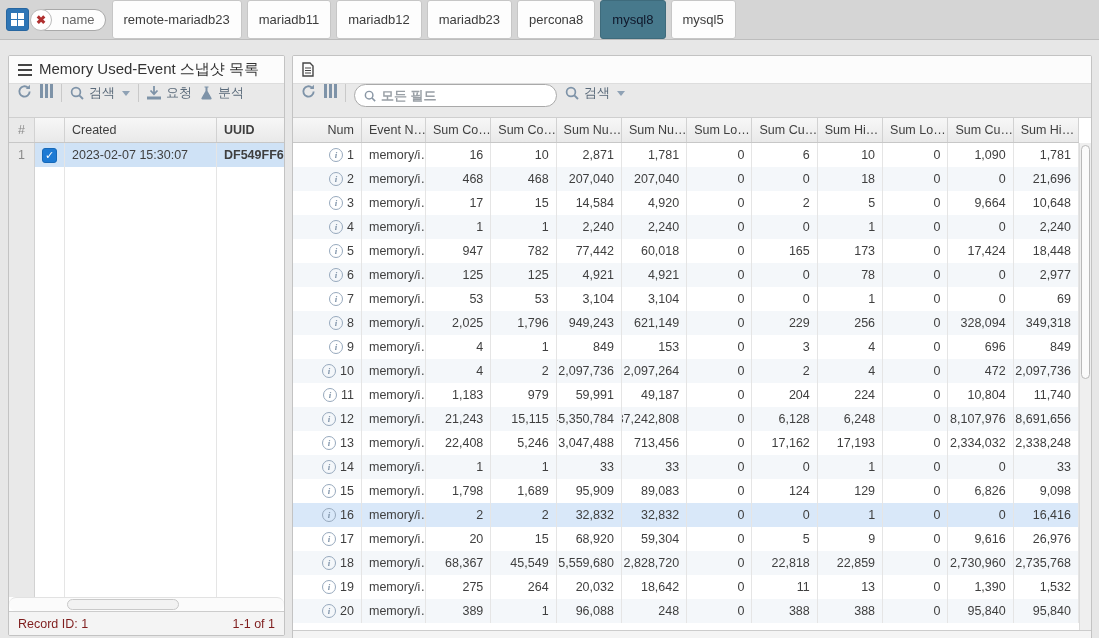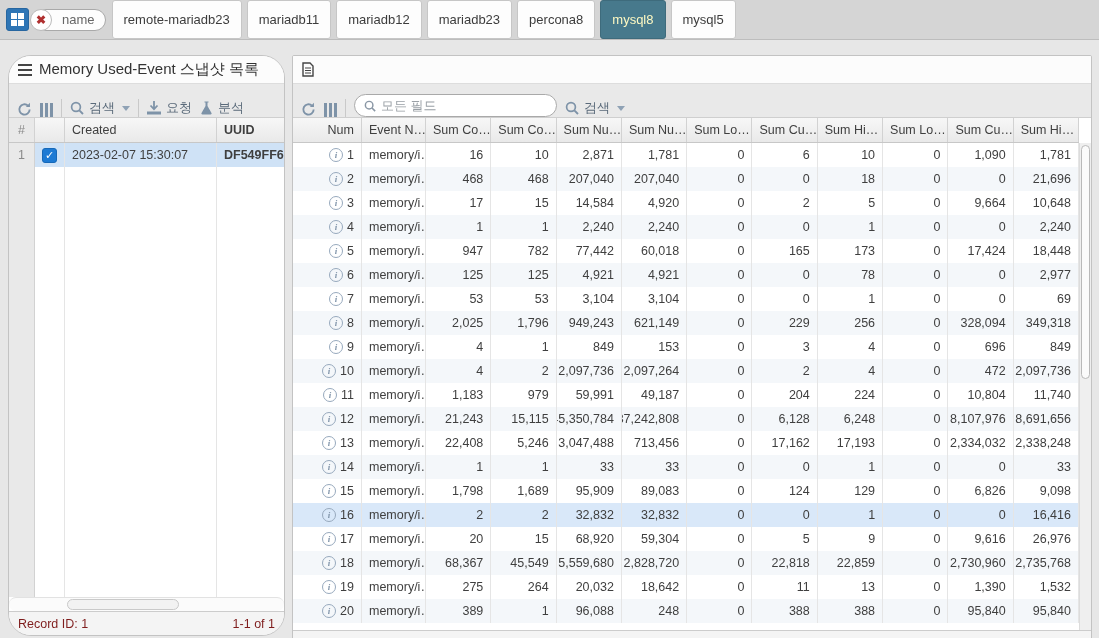--- a/index.html
+++ b/index.html
@@ -28,49 +28,50 @@
     position:absolute; left:-6px; top:-1px; width:22px; height:22px; border-radius:50%;
     background:#fff; border:1px solid #bbb; display:flex; align-items:center; justify-content:center;
     color:#b03030; font-size:12px; font-weight:bold; cursor:pointer;
   }
   .tabs{ display:flex; gap:5px; }
   .tab{
     background:#fdfdfd; border:1px solid #c6c6c6; border-radius:3px;
     padding:11px 11px; font-size:13px; color:#3c3c3c; cursor:pointer;
     font-family:"Liberation Sans", sans-serif;
   }
-  .tab.active{ background:#47798c; border-color:#3e6b7c; color:#fef9c3; }
+  .tab.active{ background:#47798c; border-color:#3e6b7c; color:#0f172a; }
   
   .content{ display:flex; gap:7px; padding:15px 7px 0 8px; align-items:flex-start; }
   .panel{
     background:#fff; border:1px solid #c3c3c3; border-radius:2px;
     display:flex; flex-direction:column; overflow:hidden;
   }
-  .panel.left{ width:277px; height:581px; flex:0 0 auto;border-radius:23px; }
+  .panel.left{ width:277px; height:581px; flex:0 0 auto; }
   .panel.right{ flex:1; height:600px; }
   .panel-title{
     height:28px; background:#fcfcfc; border-bottom:1px solid #ddd;
     display:flex; align-items:center; gap:7px; padding:0 9px;
     font-size:15px; color:#333;
   }
   .toolbar{
     height:34px; background:#e9e9e9; border-bottom:1px solid #cfcfcf;
-    display:flex; align-items:flex-end; gap:8px; padding:0 8px; color:#5a6a7a;
+    display:flex; align-items:flex-start; gap:8px; padding:0 8px; color:#5a6a7a;
     font-size:13px;
   }
   .tbtn{ display:flex; align-items:center; gap:5px; cursor:pointer; }
   .sep{ width:1px; height:18px; background:#c9c9c9; }
   .caret{ width:0; height:0; border-left:4px solid transparent; border-right:4px solid transparent; border-top:5px solid #8fa2b5; margin-left:2px;}
   .search-pill{
     height:23px; width:203px; background:#fff; border:1px solid #a9a9a9; border-radius:12px;
     display:flex; align-items:center; gap:5px; padding:0 9px;
   }
   .search-pill input{
     border:none; outline:none; flex:1; font-size:13px; color:#444; background:transparent;
     font-family:"Liberation Sans", sans-serif;
+    font-weight:bold;
   }
   .search-pill input::placeholder{ color:#9aa0a6; }
   
   .thead{ display:flex; background:linear-gradient(#f7f7f7,#e9e9e9); border-bottom:1px solid #c7c7c7; height:25px; flex:0 0 auto;}
   .th{ display:flex; align-items:center; padding:0 7px; border-right:1px solid #d2d2d2; color:#3f3f3f; font-size:12.5px; overflow:hidden; white-space:nowrap;}
   .tbody{ position:relative; flex:1; overflow:hidden; }
   .tr{ display:flex; height:24px; align-items:stretch; background:#fff; cursor:pointer;}
   .tr.alt{ background:#f4f7fa; }
   .tr.hl{ background:#d9e8f9; }
   .tr.sel{ background:#cfe2f6; }

